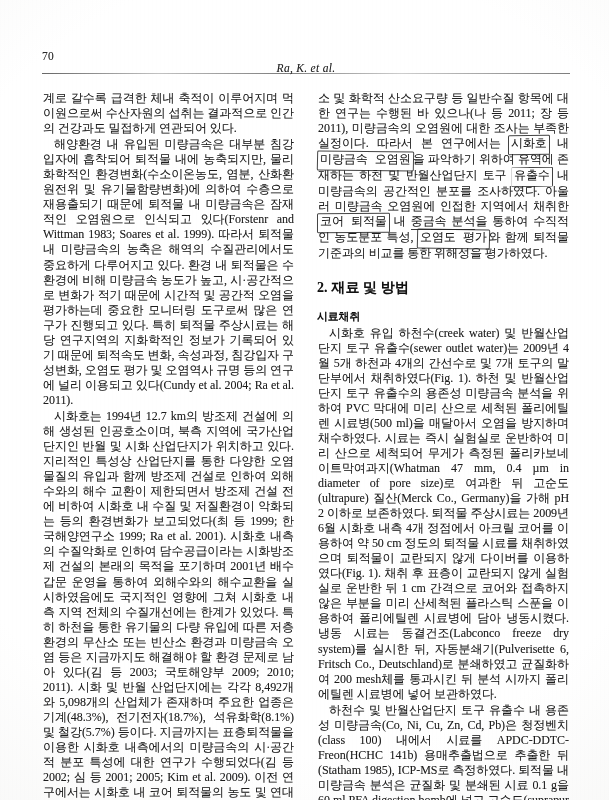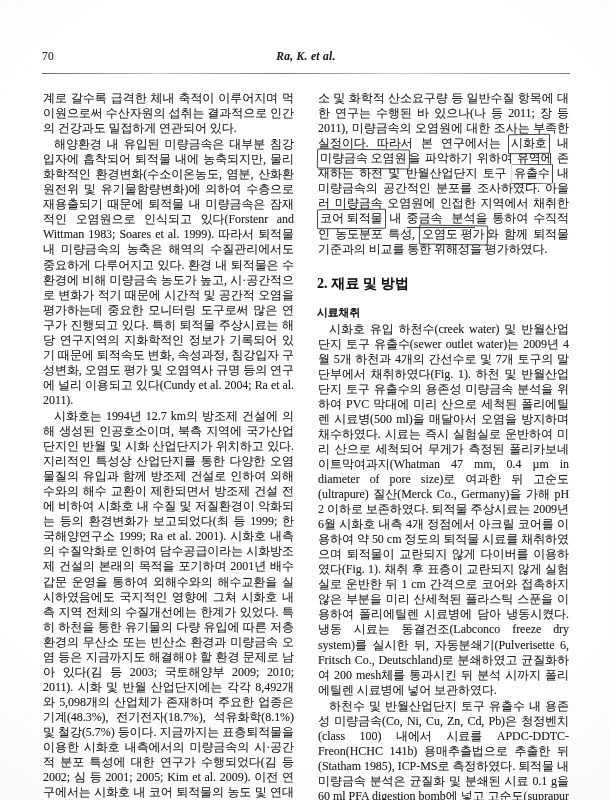--- a/index.html
+++ b/index.html
@@ -50,24 +50,24 @@
     left: 0;
     top: 0;
     font-size: 11.5px;
     letter-spacing: .2px;
     color: #2a2a2a;
   }
   .runtitle {
     position: absolute;
     left: 0;
     right: 0;
-    top: 0;
+    top: 12px;
     text-align: center;
     font-size: 11.5px;
-    font-weight: bold;
+    font-weight: normal;
     font-style: italic;
     letter-spacing: .3px;
     color: #222;
   }
   .rule {
     margin-top: 3px;
     height: 1px;
     width: 100%;
     background: linear-gradient(90deg,
         rgba(60,60,60,.78) 0%,
@@ -122,40 +122,40 @@
     color: #111;
   }
   h3.subsection.tight { }
 
   
   .boxed {
     position: relative;
     padding: 0 2px;
     display: inline-block;
     transform: skewX(-0.6deg);
+    font-family: Liberation Mono, monospace;
   }
   .boxed::before {
     content: "";
     position: absolute;
     left: -1px;
     right: -1px;
     top: -2.5px;
     bottom: -2px;
     border: 1px solid rgba(35,35,35,.85);
     border-radius: 1.5px;
     transform: rotate(-0.55deg);
     pointer-events: none;
   }
   .boxed.tiltb::before { transform: rotate(0.7deg); }
   .boxed.open-left::before { border-left-color: rgba(35,35,35,.18); }
 
   .uline {
     border-bottom: 1.1px solid rgba(30,30,30,.88);
     padding-bottom: .5px;
-    font-family: Liberation Mono, monospace;
   }
 </style>
 </head>
 <body>
 
 <div class="page">
   <div class="content">
 
     <div class="runhead">
       <div class="folio">70</div>

